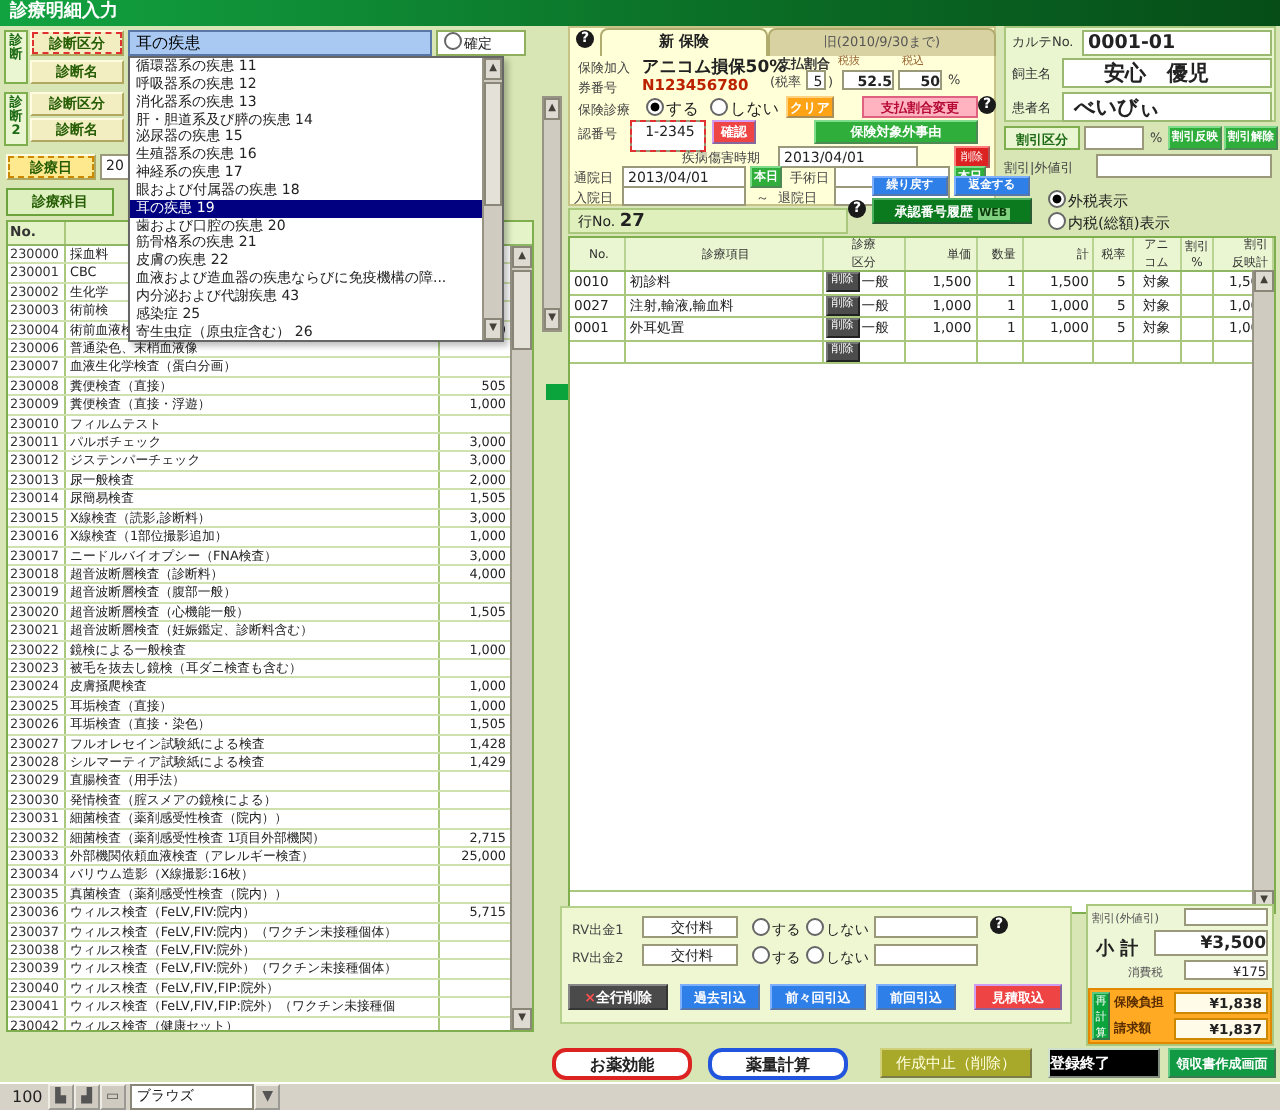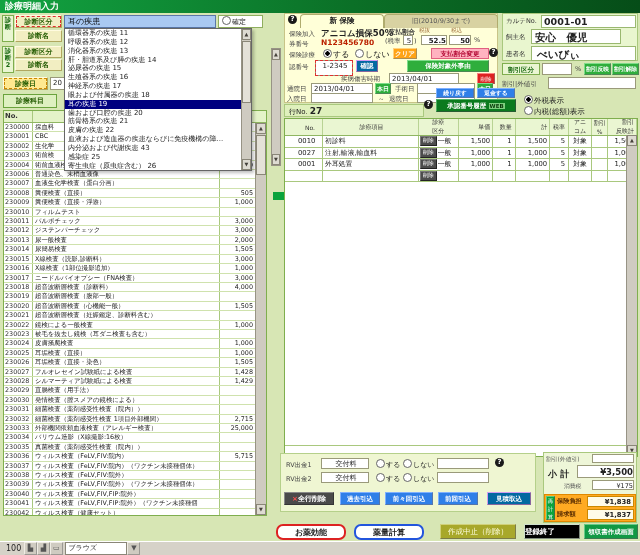--- a/index.html
+++ b/index.html
@@ -28,29 +28,29 @@
   .m-head{display:flex;height:11px;background:#e4f3c8;border-bottom:1px solid #8fb662;font-size:6.8px;line-height:11px;font-weight:bold;color:#333}
   .m-row{display:flex;height:8.42px;line-height:8.4px;font-size:6.4px;border-bottom:1px solid #cfe2ad;white-space:nowrap}
   .m-no{width:27px;border-right:1px solid #a9c87e;color:#333;text-align:left;padding-left:1px;overflow:hidden}
   .m-name{flex:1;padding-left:2px;overflow:hidden}
   .m-price{width:33px;border-left:1px solid #a9c87e;text-align:right;padding-right:2px}
   
   .d-head{display:flex;height:16px;background:#eaf6d2;border-bottom:1px solid #8fb662;font-size:6px;color:#333;text-align:center}
   .d-h{border-right:1px solid #b9d394;display:flex;flex-direction:column;justify-content:center}
   .d-row{display:flex;height:10.5px;line-height:10.5px;font-size:6.8px;border-bottom:1px solid #a9c87e;white-space:nowrap}
   .d-c{border-right:1px solid #a9c87e;overflow:hidden}
-  .c-no{width:26px;padding-left:13px}.c-item{width:100px;padding-left:2px}.c-kubun{width:42px;display:flex;align-items:center}
+  .c-no{width:26px;padding-left:2px}.c-item{width:100px;padding-left:2px}.c-kubun{width:42px;display:flex;align-items:center}
   .c-tanka{width:34px;text-align:right;padding-right:2px}.c-qty{width:20px;text-align:right;padding-right:3px}
   .c-kei{width:34px;text-align:right;padding-right:2px}.c-tax{width:16px;text-align:right;padding-right:3px}
   .c-ani{width:24px;text-align:center}.c-wari{width:16px}.c-hanei{width:28px;text-align:right;padding-right:2px}
   .del-btn{background:#4c4c4c;color:#fff;font-size:5.5px;line-height:7px;height:8px;padding:0 2px;margin:0 1px;border:1px outset #777}
   
   .bluebtn{background:#2f7fe8;border:1px outset #7fb0ff;color:#fff;font-size:6.5px;text-align:center;font-weight:bold}
   .greenbtn{background:#2fae3c;border:1px outset #7fdc8a;color:#fff;font-size:6.5px;text-align:center;font-weight:bold}
-  .purplebtn{background:#0369a1;border:1px outset #cf9df2;color:#fff;font-size:6.5px;text-align:center;font-weight:bold}
+  .purplebtn{background:#ef4444;border:1px outset #cf9df2;color:#fff;font-size:6.5px;text-align:center;font-weight:bold}
   .redbtn{background:#dd2222;border:1px outset #ff8080;color:#fff;font-size:5.5px;text-align:center}
   .orangebtn{background:#ffa316;border:1px outset #ffd27f;color:#fff;font-size:6.5px;text-align:center;font-weight:bold}
   .pinkbtn{background:#ffb3c0;border:1px solid #e06080;color:#b50b35;font-size:6.5px;text-align:center;font-weight:bold}
   .darkbtn{background:#4a4a4a;border:1px outset #888;color:#fff;font-size:7px;text-align:center;font-weight:bold}
   .rad{display:inline-block;width:7px;height:7px;border:1px solid #666;border-radius:50%;background:#fff;vertical-align:-1px;margin-right:1px}
   .rad.on{background:radial-gradient(circle at 50% 50%, #000 0 2px, #fff 2.4px)}
   .qicon{display:inline-block;width:9px;height:9px;border-radius:50%;background:#1a1a1a;color:#fff;
          font-size:7px;line-height:9px;text-align:center;font-weight:bold}
   .lab{font-size:6.5px;color:#444}
   .field{background:#fff;border:1px solid #9a9a7a;font-size:7px;line-height:10px;padding-left:2px}
@@ -407,21 +407,21 @@
     <div class="abs field" style="left:26px;top:79px;width:62px;height:10px"></div>
     <div class="abs lab" style="left:93px;top:81px">～</div>
     <div class="abs lab" style="left:104px;top:81px">退院日</div>
     <div class="abs field" style="left:132px;top:79px;width:58px;height:10px"></div>
   </div>
 
   <div class="abs" id="pat">
     <div class="abs" style="left:3px;top:3px;font-size:6.5px;color:#333">カルテNo.</div>
     <div class="abs pfield" style="left:38px;top:1px;width:95px;height:13px;font-size:9.5px;line-height:12px;padding-left:2px">0001-01</div>
     <div class="abs" style="left:3px;top:19px;font-size:6.5px;color:#333">飼主名</div>
-    <div class="abs pfield" style="left:28px;top:15px;width:90px;height:15px;font-size:10.5px;line-height:14px;padding-left:3px">安心　優児</div>
+    <div class="abs pfield" style="left:28px;top:15px;width:105px;height:15px;font-size:10.5px;line-height:14px;padding-left:20px">安心　優児</div>
     <div class="abs" style="left:3px;top:36px;font-size:6.5px;color:#333">患者名</div>
     <div class="abs pfield" style="left:28px;top:32px;width:105px;height:15px;font-size:10.5px;line-height:14px;padding-left:5px">べいびぃ</div>
   </div>
 
   <div class="abs sidelab" style="left:502px;top:63px;width:38px;height:12px;line-height:10px">割引区分</div>
   <div class="abs field" style="left:542px;top:63px;width:30px;height:12px"></div>
   <div class="abs lab" style="left:575px;top:65px">%</div>
   <div class="abs greenbtn" style="left:584px;top:63px;width:27px;height:12px;line-height:11px;font-size:5.8px">割引反映</div>
   <div class="abs greenbtn" style="left:612px;top:63px;width:27px;height:12px;line-height:11px;font-size:5.8px">割引解除</div>
   <div class="abs lab" style="left:502px;top:80px">割引|外値引</div>

